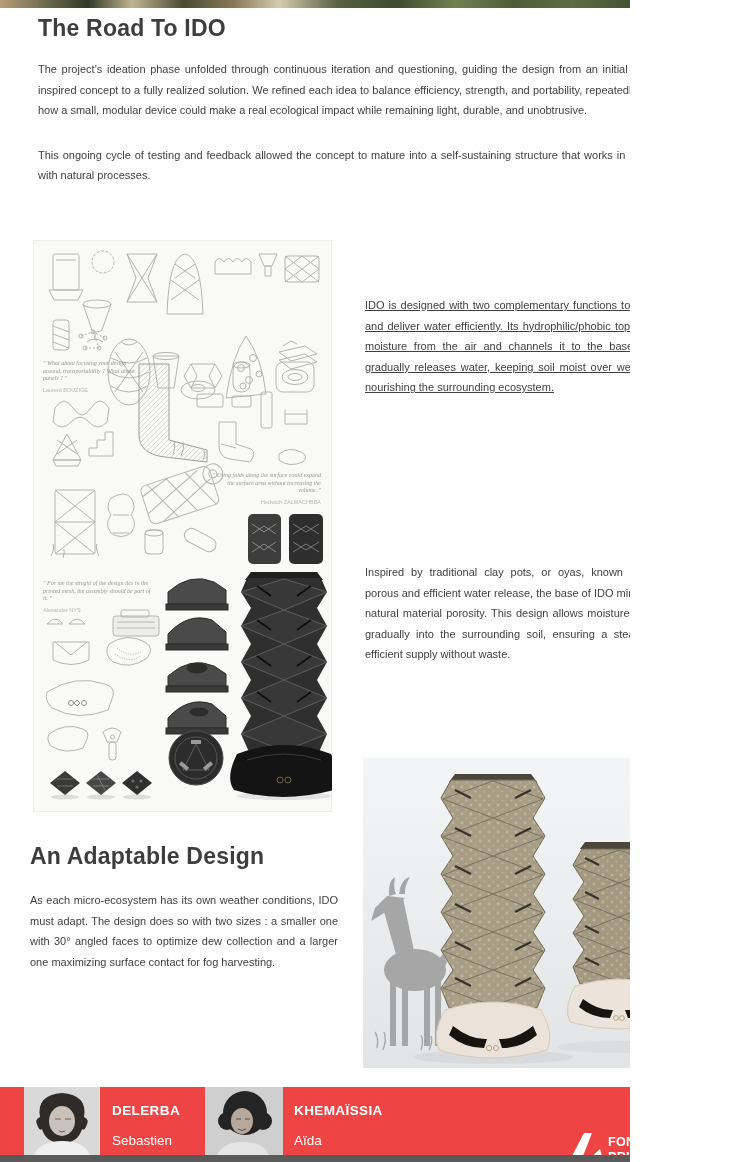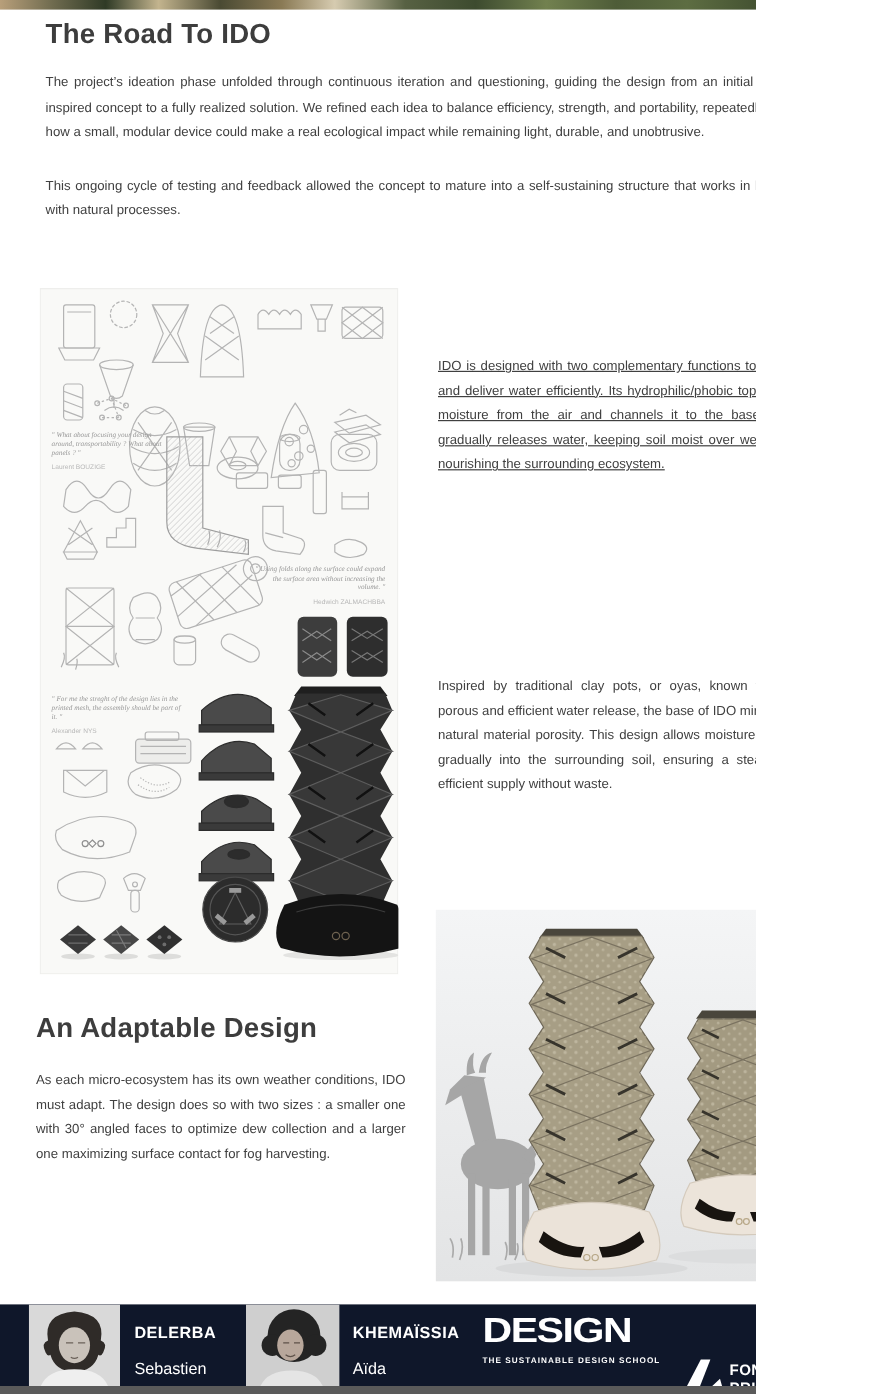--- a/index.html
+++ b/index.html
@@ -30,21 +30,21 @@
   
   #h-two{position:absolute;left:365px;top:250px;}
   #p-two{position:absolute;left:365px;top:295px;width:306px;text-decoration:underline;}
   #h-dif{position:absolute;left:365px;top:516px;}
   #p-dif{position:absolute;left:365px;top:562px;width:306px;}
   #h-ada{position:absolute;left:30px;top:843px;}
   #p-ada{position:absolute;left:30px;top:890px;width:308px;}
   
   #product{position:absolute;left:363px;top:758px;width:330px;height:310px;}
   
-  #footer{position:absolute;left:0;top:1087px;width:734px;height:68px;background:#0f172a;}
+  #footer{position:absolute;left:0;top:1087px;width:734px;height:68px;background:#ef4444;}
   #footer-bottom{position:absolute;left:0;top:1155px;width:734px;height:7px;background:#5a5a5a;}
   .member-photo{position:absolute;top:0;height:68px;}
   .member-names{position:absolute;color:#ffffff;}
   .member-last{font-weight:bold;font-size:13.5px;letter-spacing:.4px;}
   .member-first{font-size:13.5px;margin-top:15px;}
   #names1{left:112px;top:16px;}
   #names2{left:294px;top:16px;}
   #school-logo{position:absolute;left:402px;top:4px;width:122px;height:60px;color:#fff;}
   .school-word{font-weight:bold;font-size:29px;letter-spacing:-1px;
     transform:scaleX(1.18);transform-origin:left center;line-height:36px;}
@@ -332,24 +332,20 @@
       <circle cx="22" cy="34" r="9" fill="#242424"></circle>
         <circle cx="58" cy="34" r="9" fill="#242424"></circle>
       <ellipse cx="37" cy="34" rx="11" ry="13" fill="#b8a79b"></ellipse>
       <path d="M31,32 h5 M40,32 h5 M33,42 q4,3 8,0" stroke="#5d5149" fill="none"></path>
       <path d="M12,68 q6,-13 26,-13 q20,0 26,13 z" fill="#e5e5e5"></path>
     </svg>
     <div class="member-names" id="names2">
       <div class="member-last">KHEMAÏSSIA</div>
       <div class="member-first">Aïda</div>
     </div>
-    <div id="school-logo">
-      <div class="school-word">DESIGN</div>
-      <div class="school-tagline">THE SUSTAINABLE DESIGN SCHOOL</div>
-    </div>
     <div id="foundation">
       <svg width="48" height="52" viewBox="0 0 48 52">
         <polygon points="4,48 28,2 36,2 18,48" fill="#ffffff"></polygon>
         <path d="M2,46 q22,-8 42,-28 l2,7 q-20,18 -43,25 z" fill="#ffffff"></path>
         <circle cx="22" cy="37" r="8" fill="#3b3b3b" stroke="#ffffff" stroke-width="1.6"></circle>
         <ellipse cx="22" cy="37" rx="3.2" ry="8" fill="none" stroke="#ffffff" stroke-width="0.8"></ellipse>
         <path d="M14,37 h16" stroke="#ffffff" stroke-width="0.8"></path>
       </svg>
       <div id="foundation-text">
         <div>FONDATION</div>

